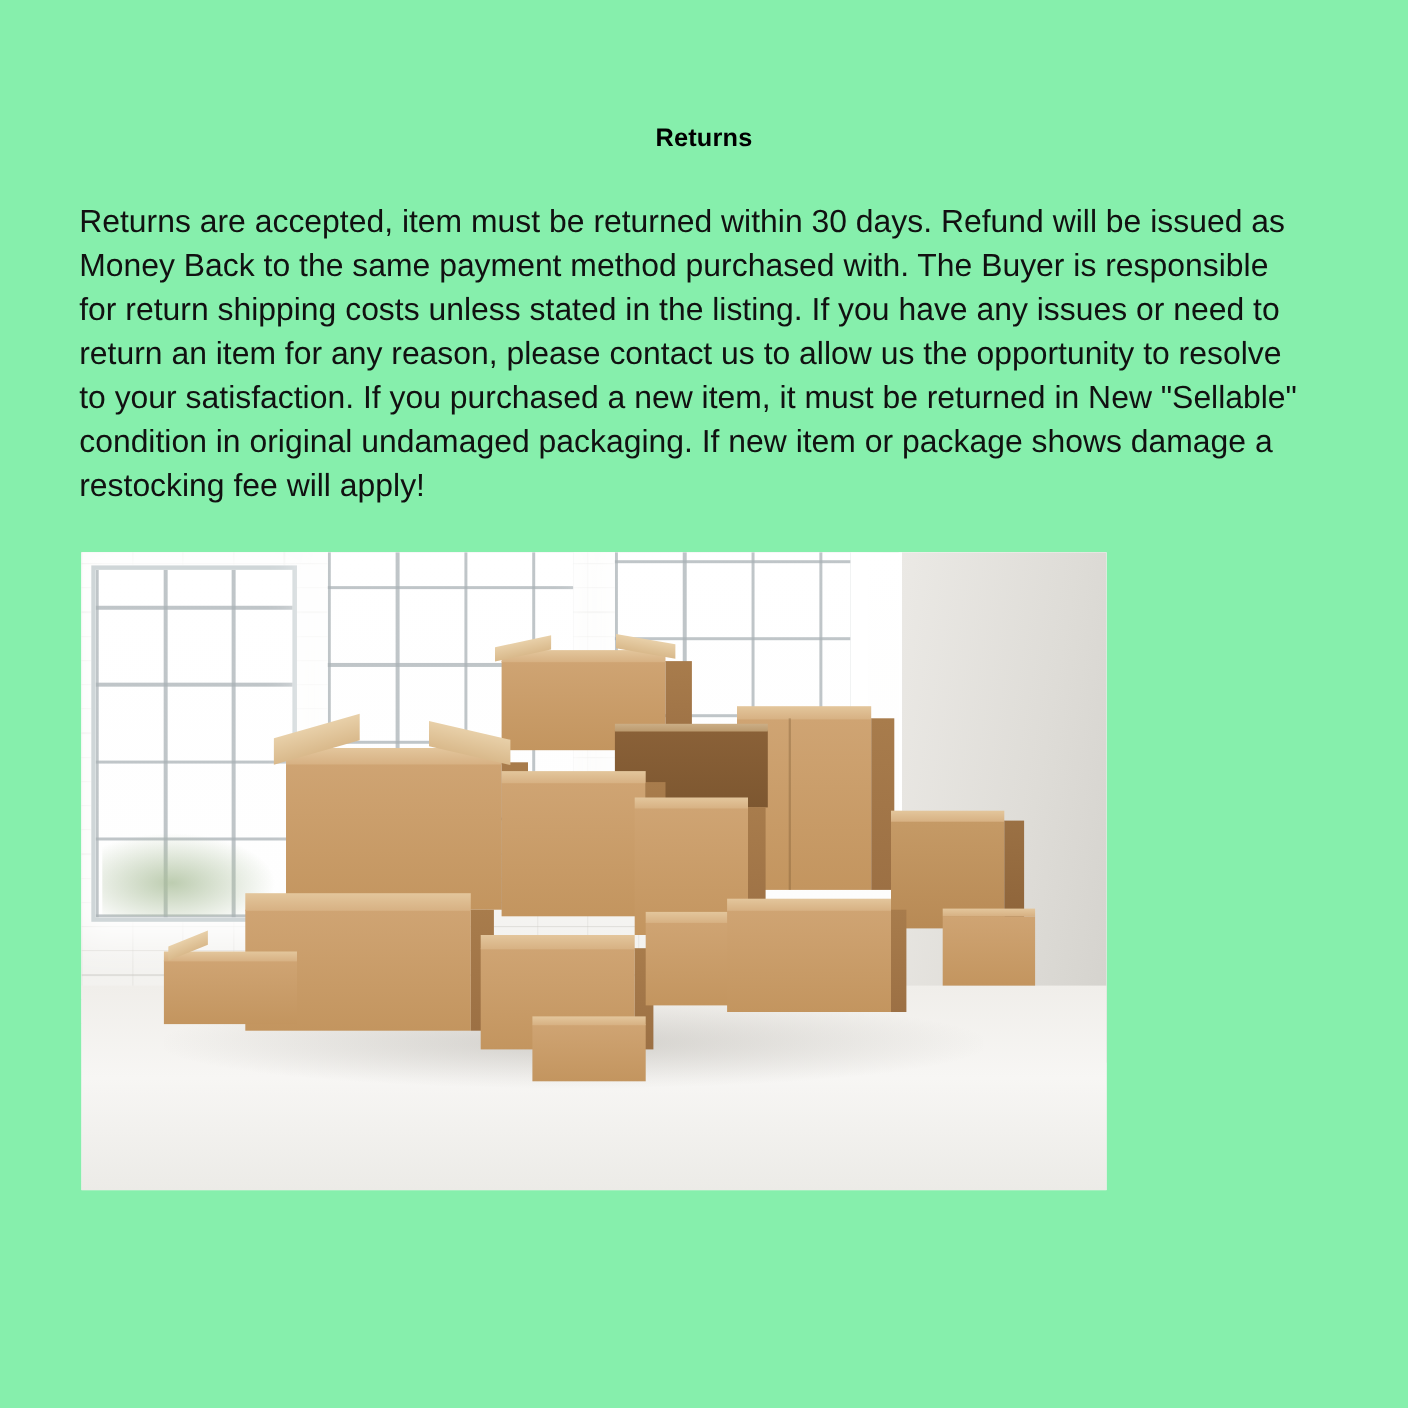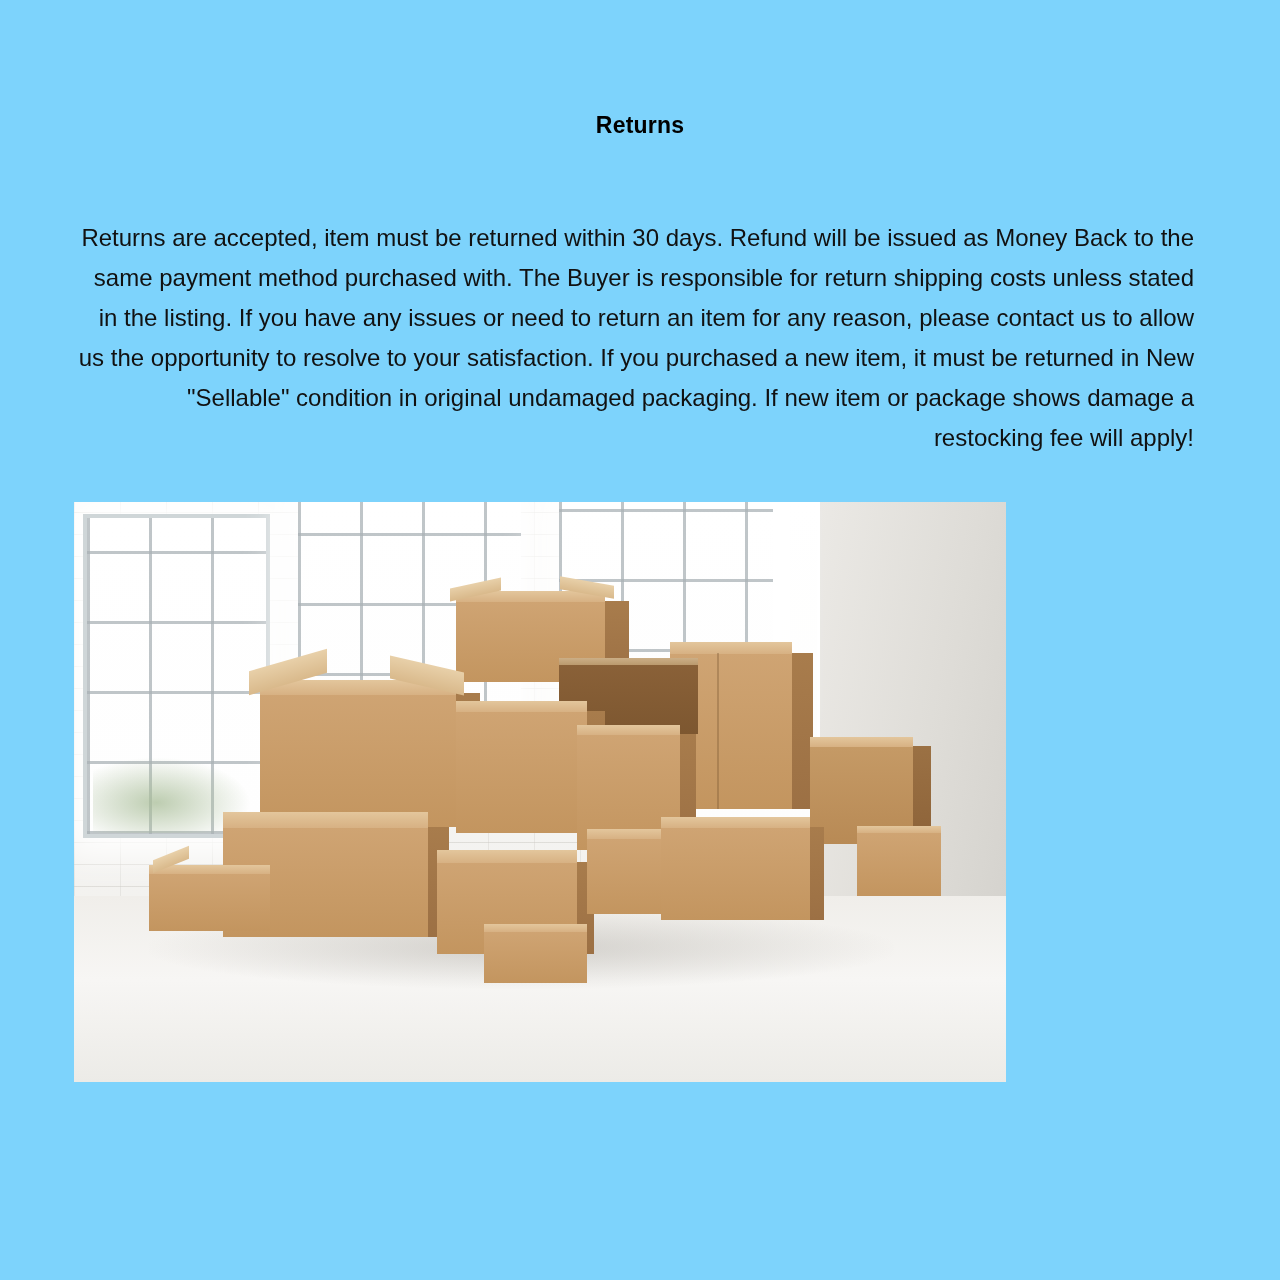--- a/index.html
+++ b/index.html
@@ -11,42 +11,41 @@
     width: 1280px;
     height: 1280px;
     font-family: "Liberation Sans", sans-serif;
     color: #000000;
     overflow: hidden;
   }
   .page {
     position: relative;
     width: 1280px;
     height: 1280px;
-    background: #7dd3fc;
+    background: #86efac;
   }
   .doc-title {
     position: absolute;
     top: 112px;
     left: 0;
     width: 1280px;
     text-align: center;
     font-size: 23px;
     font-weight: bold;
     letter-spacing: 0.2px;
   }
   .doc-body {
     position: absolute;
     top: 182px;
     left: 72px;
     width: 1122px;
-    font-size: 24px;
+    font-size: 29px;
     line-height: 40px;
-    text-align: right;
+    text-align: left;
     color: #111111;
-    margin-top: 36px;
   }
   
   .photo {
     position: absolute;
     top: 502px;
     left: 74px;
     width: 932px;
     height: 580px;
     overflow: hidden;
     background: #f3f2f0;

